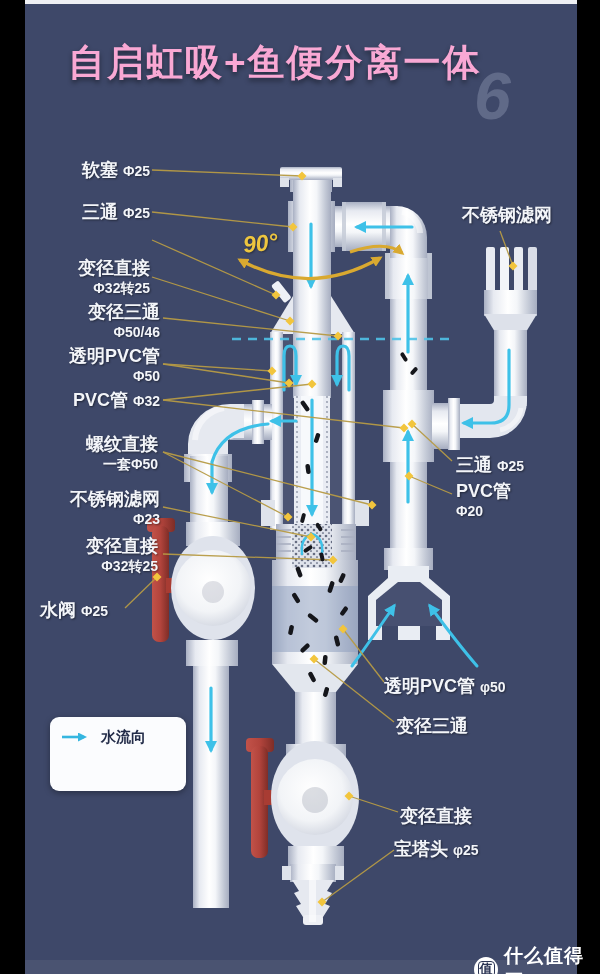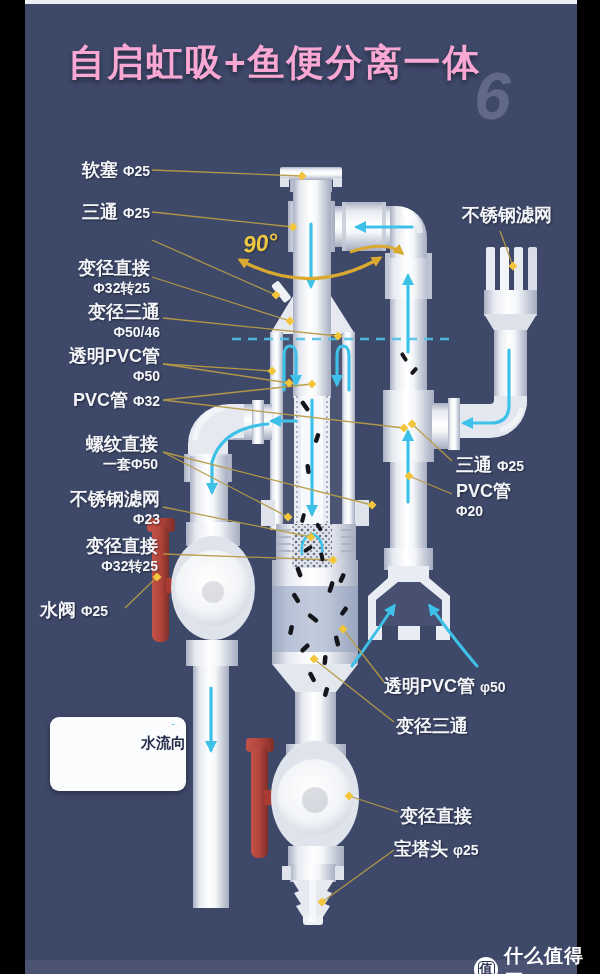--- a/index.html
+++ b/index.html
@@ -19,21 +19,21 @@
       text-shadow:1px 1px 2px rgba(0,0,0,.45);line-height:1.2;white-space:nowrap;}
   .nm{font-size:18px;} .sp{font-size:14px;}
   .row{display:flex;align-items:baseline;gap:5px;justify-content:flex-end;}
   .row-l{display:flex;align-items:baseline;gap:5px;justify-content:flex-start;}
   .col{display:flex;flex-direction:column;align-items:flex-end;}
   .col-l{display:flex;flex-direction:column;align-items:flex-start;}
   .angle{position:absolute;left:243px;top:230px;color:#eec63f;font-size:23px;font-weight:bold;
          font-style:italic;transform:rotate(-6deg);z-index:2;text-shadow:1px 1px 2px rgba(0,0,0,.4);}
   .legend{position:absolute;left:50px;top:717px;width:136px;height:74px;background:#fbfcfe;
           border-radius:9px;z-index:2;box-shadow:0 2px 6px rgba(0,0,0,.35);}
-  .leg-row{display:flex;align-items:flex-end;height:32px;margin:4px 0 0 10px;gap:9px;flex-direction:column;}
+  .leg-row{display:flex;align-items:center;height:32px;margin:4px 0 0 10px;gap:9px;}
   .leg-label{font-size:15px;font-weight:bold;color:#232c49;}
   .leg-dash{width:23px;height:5px;background:#0c0d12;border-radius:3px;transform:rotate(-14deg);}
   .watermark{position:absolute;left:474px;top:943px;z-index:30;display:flex;align-items:center;gap:6px;}
   .wm-circle{width:25px;height:25px;background:#fff;border-radius:50%;display:flex;
              align-items:center;justify-content:center;}
   .wm-logo{font-size:13px;font-weight:bold;color:#2c3554;border:1.5px solid #2c3554;
            border-radius:4px;padding:0 1px;line-height:1.1;}
   .wm-text{color:#fff;font-size:19px;font-weight:bold;letter-spacing:1px;}
 </style>
 </head>

